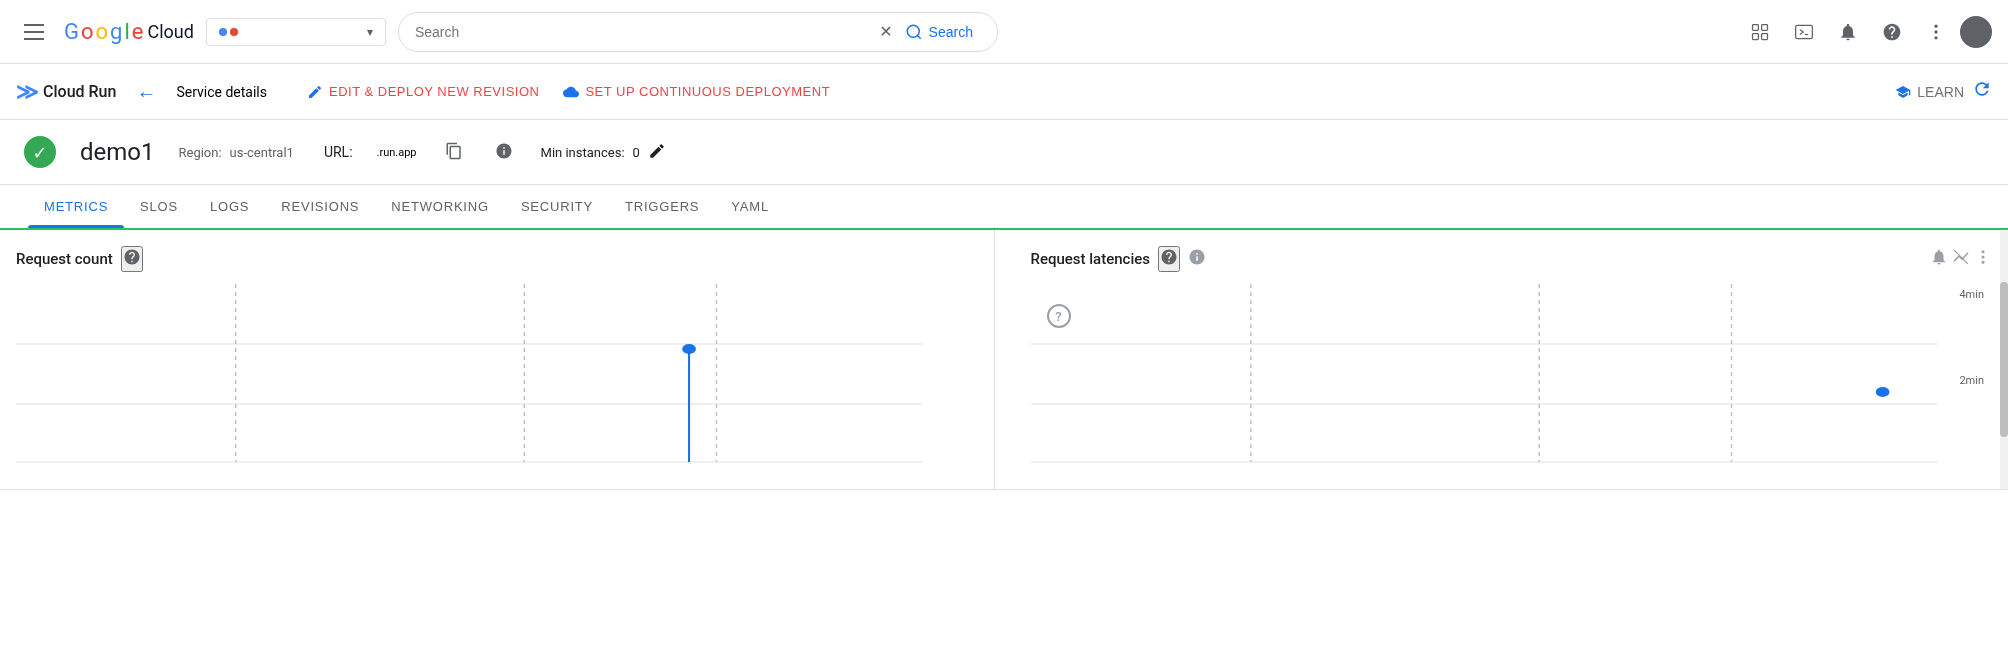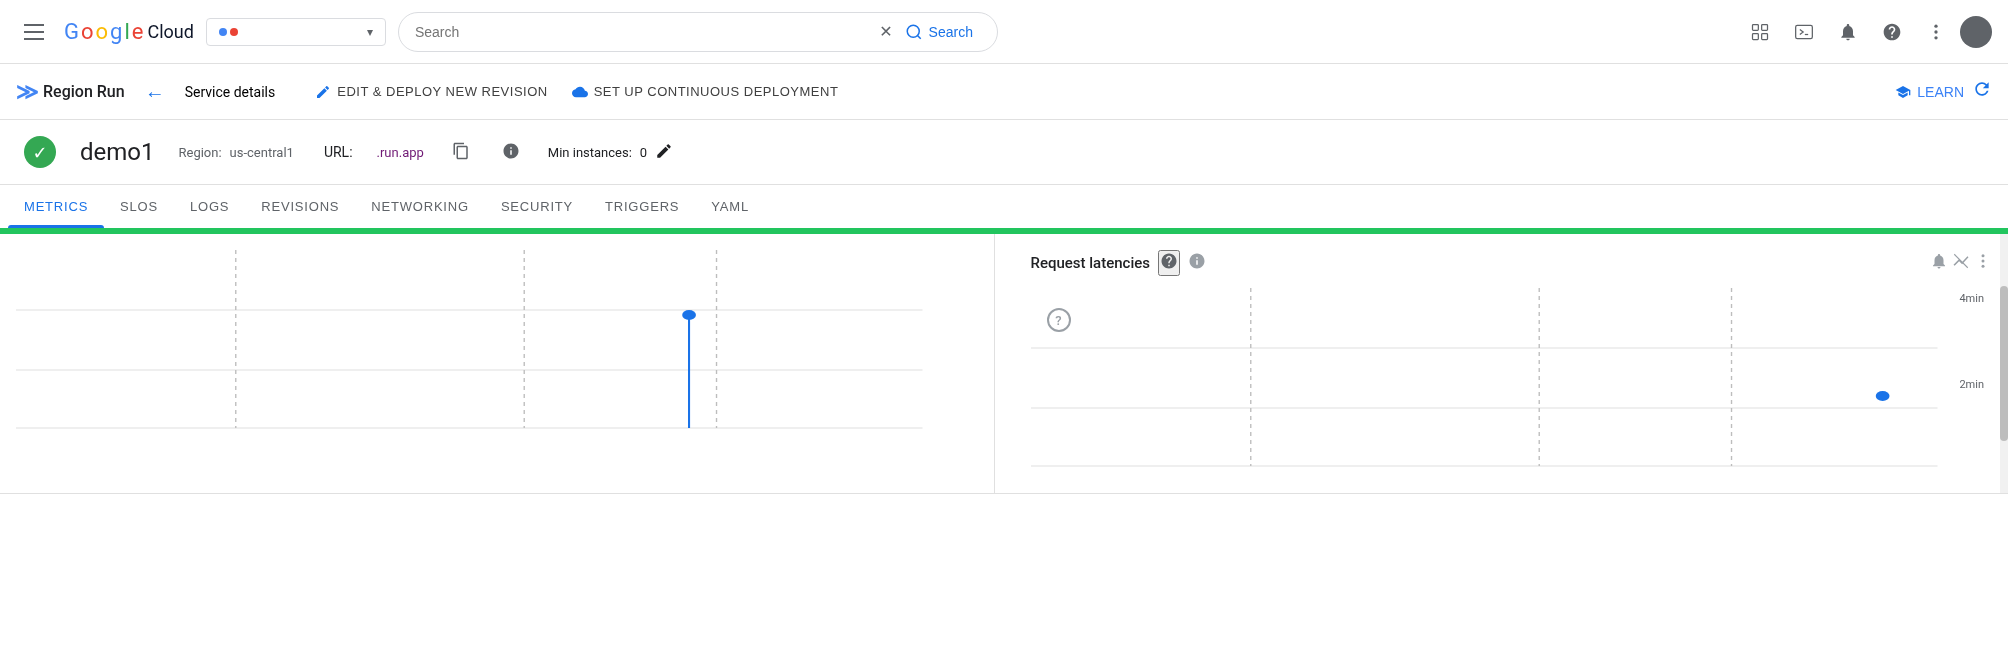--- a/index.html
+++ b/index.html
@@ -76,57 +76,57 @@
     }
     .cloud-run-logo { display: flex; align-items: center; gap: 4px; }
     .cloud-logo-icon { color: #4285F4; font-size: 22px; font-weight: bold; }
     .cloud-run-text { font-size: 16px; font-weight: 500; color: #202124; }
     .back-btn { border: none; background: none; cursor: pointer; color: #1a73e8; font-size: 20px; padding: 4px; }
     .page-title { font-size: 14px; font-weight: 400; color: #000000; }
 
     .action-btns { display: flex; align-items: center; gap: 24px; margin-left: 24px; }
     .action-btn {
       display: flex; align-items: center; gap: 6px;
-      color: #404040; font-size: 13px; font-weight: 500;
+      color: #ef4444; font-size: 13px; font-weight: 500;
       text-transform: uppercase; letter-spacing: 0.5px;
       border: none; background: none; cursor: pointer;
     }
     .action-btn svg { width: 16px; height: 16px; }
 
     .secondary-actions { display: flex; align-items: center; gap: 8px; margin-left: auto; }
     .learn-btn {
       display: flex; align-items: center; gap: 6px;
-      color: #3b82f6; font-size: 14px; font-weight: 500;
+      color: #737373; font-size: 14px; font-weight: 500;
       border: none; background: none; cursor: pointer;
     }
     .refresh-btn { border: none; background: none; cursor: pointer; color: #1a73e8; font-size: 18px; }
 
     
     .service-detail-row {
       display: flex; align-items: center; padding: 16px 24px;
       gap: 24px; border-bottom: 1px solid #e0e0e0;
     }
     .status-check {
       width: 32px; height: 32px; border-radius: 50%;
       background: #34A853; display: flex; align-items: center;
       justify-content: center; color: #fff; font-size: 18px; flex-shrink: 0;
     }
     .service-name { font-size: 24px; font-weight: 400; color: #202124; }
     .service-meta { display: flex; align-items: flex-end; gap: 8px; color: #5f6368; font-size: 13px; }
     .url-section { display: flex; align-items: center; gap: 24px; margin-left: 6px; }
-    .url-link { color: #701a75; text-decoration: none; font-size: 13px; }
+    .url-link { color: #000000; text-decoration: none; font-size: 11px; }
     .icon-btn { border: none; background: none; cursor: pointer; color: #5f6368; padding: 4px; }
     .min-instances { display: flex; align-items: center; gap: 8px; color: #202124; font-size: 13px; }
     .edit-icon-btn { border: none; background: none; cursor: pointer; color: #5f6368; }
 
     
     .tabs-row {
       display: flex; align-items: center;
-      border-bottom: 6px solid #22c55e;
-      padding: 0 8px;
+      border-bottom: 2px solid #22c55e;
+      padding: 0 28px;
     }
     .tab {
       padding: 14px 16px; font-size: 13px; font-weight: 500;
       color: #5f6368; text-transform: uppercase; letter-spacing: 0.8px;
       cursor: pointer; border: none; background: none;
       position: relative; white-space: nowrap;
     }
     .tab.active { color: #1a73e8; }
     .tab.active::after {
       content: ''; position: absolute; bottom: 0; left: 0; right: 0;
@@ -246,21 +246,21 @@
           <circle cx="12" cy="19" r="2"></circle>
       </svg>
     </button>
     <div class="avatar"></div>
   </div>
 </nav>
 
 <div class="secondary-nav">
   <div class="cloud-run-logo">
     <span class="cloud-logo-icon">≫</span>
-    <span class="cloud-run-text">Region Run</span>
+    <span class="cloud-run-text">Cloud Run</span>
   </div>
 
   <button class="back-btn">←</button>
   <span class="page-title">Service details</span>
 
   <div class="action-btns">
     <button class="action-btn">
       <svg width="16" height="16" viewBox="0 0 24 24" fill="#1a73e8">
         <path d="M3 17.25V21h3.75L17.81 9.94l-3.75-3.75L3 17.25zM20.71 7.04c.39-.39.39-1.02 0-1.41l-2.34-2.34c-.39-.39-1.02-.39-1.41 0l-1.83 1.83 3.75 3.75 1.83-1.83z"></path>
       </svg>
@@ -347,20 +347,28 @@
     <span>TRIGGERS</span>
   </button>
   <button class="tab">
     <span>YAML</span>
   </button>
 </div>
 
 <div class="charts-area">
 
   <div class="chart-panel">
+    <div class="chart-header">
+      <span class="chart-title">Request count</span>
+      <button class="chart-help" title="Help">
+        <svg width="18" height="18" viewBox="0 0 24 24" fill="#5f6368">
+          <path d="M12 2C6.48 2 2 6.48 2 12s4.48 10 10 10 10-4.48 10-10S17.52 2 12 2zm1 17h-2v-2h2v2zm2.07-7.75l-.9.92C13.45 12.9 13 13.5 13 15h-2v-.5c0-1.1.45-2.1 1.17-2.83l1.24-1.26c.37-.36.59-.86.59-1.41 0-1.1-.9-2-2-2s-2 .9-2 2H8c0-2.21 1.79-4 4-4s4 1.79 4 4c0 .88-.36 1.68-.93 2.25z"></path>
+        </svg>
+      </button>
+    </div>
 
     <div class="chart-body">
       
 
       <svg class="chart-svg" viewBox="0 0 700 180" preserveAspectRatio="none">
 
         <line x1="0" y1="60" x2="660" y2="60" stroke="#e0e0e0" stroke-width="1"></line>
         <line x1="0" y1="120" x2="660" y2="120" stroke="#e0e0e0" stroke-width="1"></line>
         <line x1="0" y1="178" x2="660" y2="178" stroke="#e0e0e0" stroke-width="1"></line>
 

